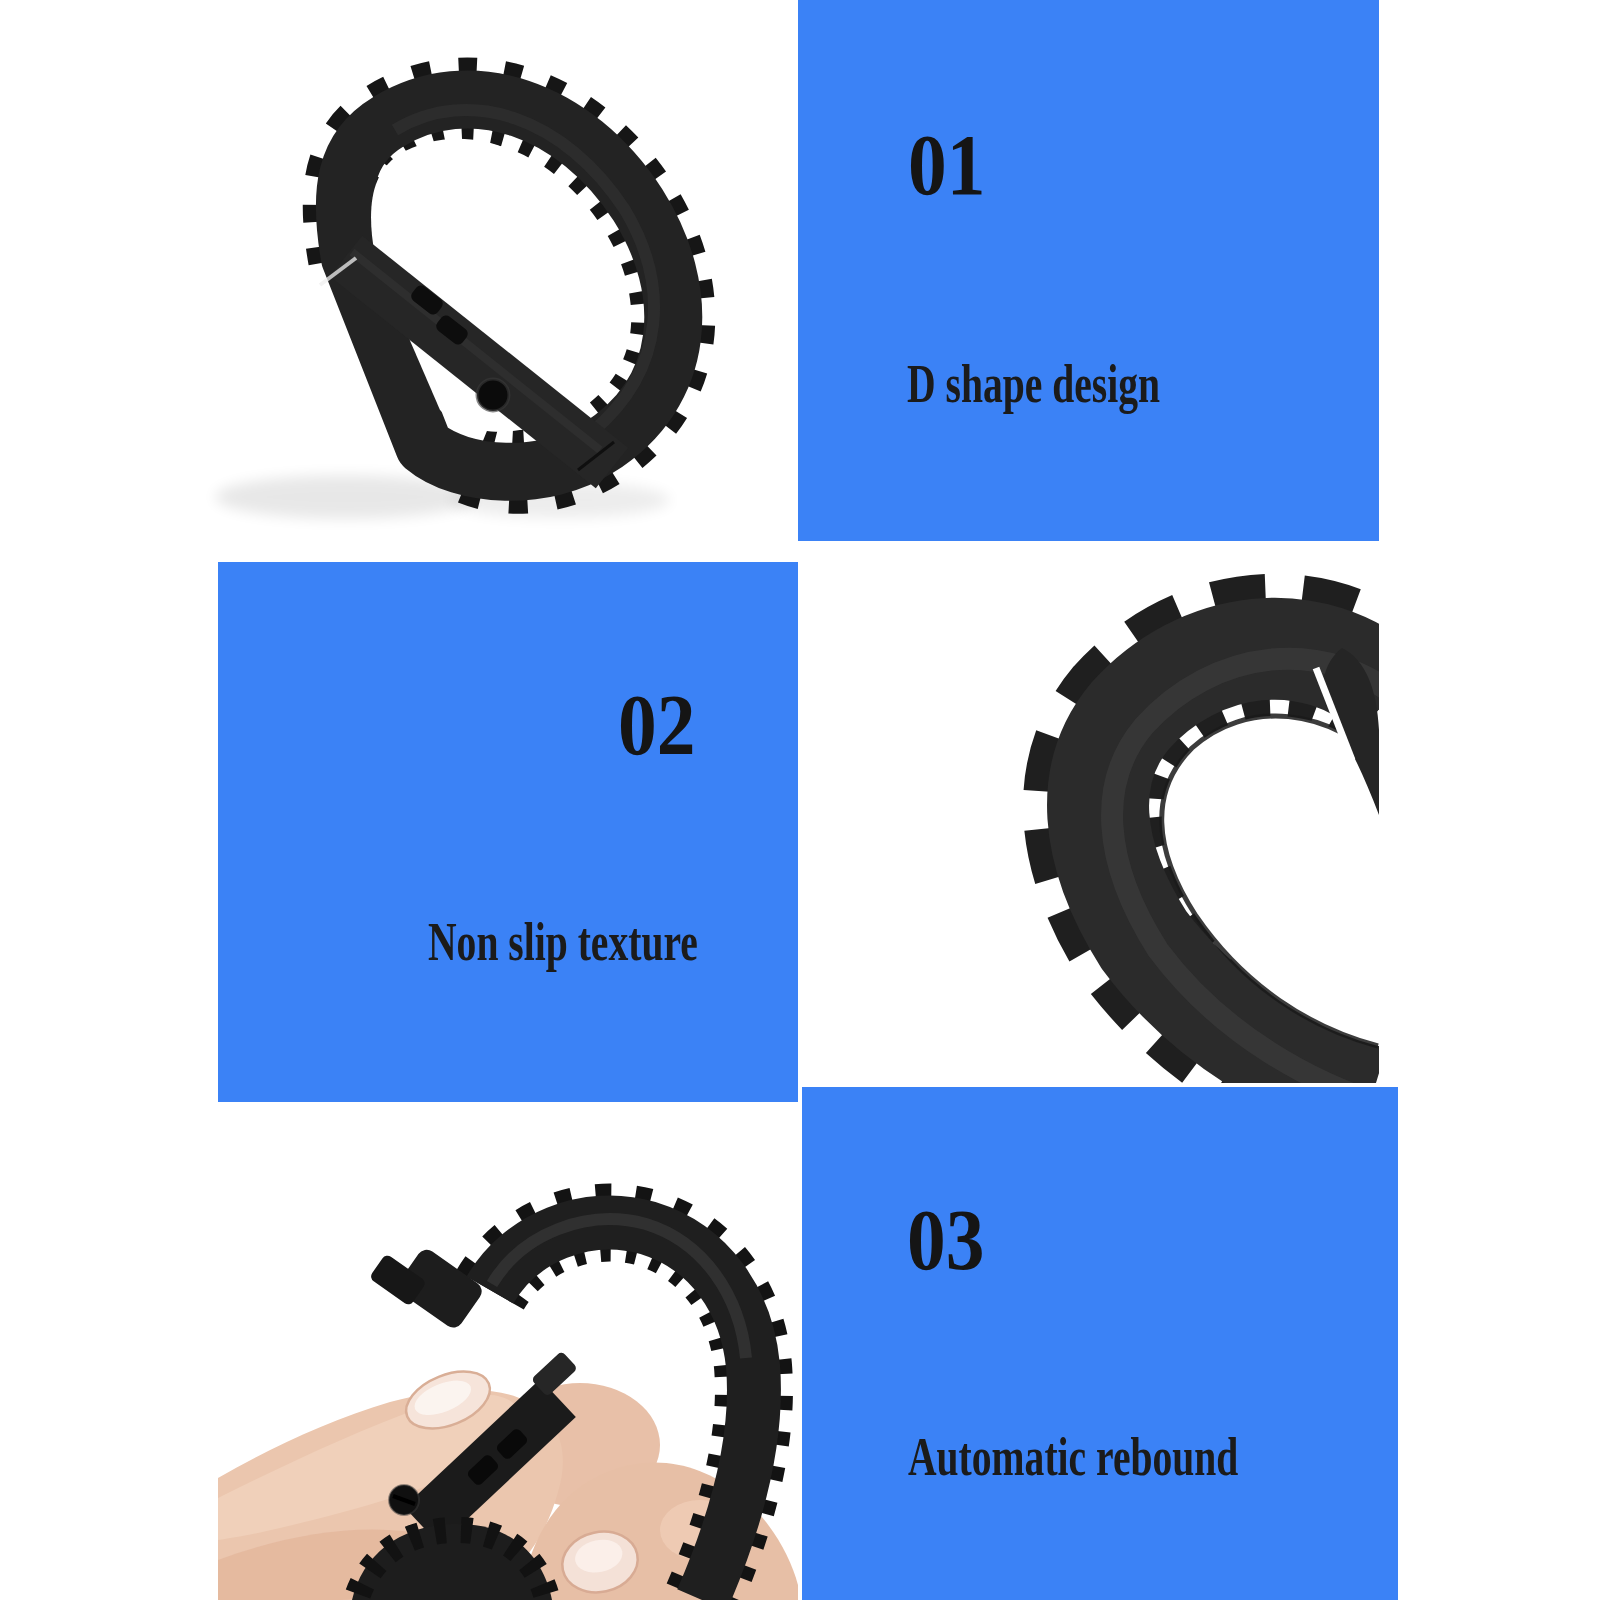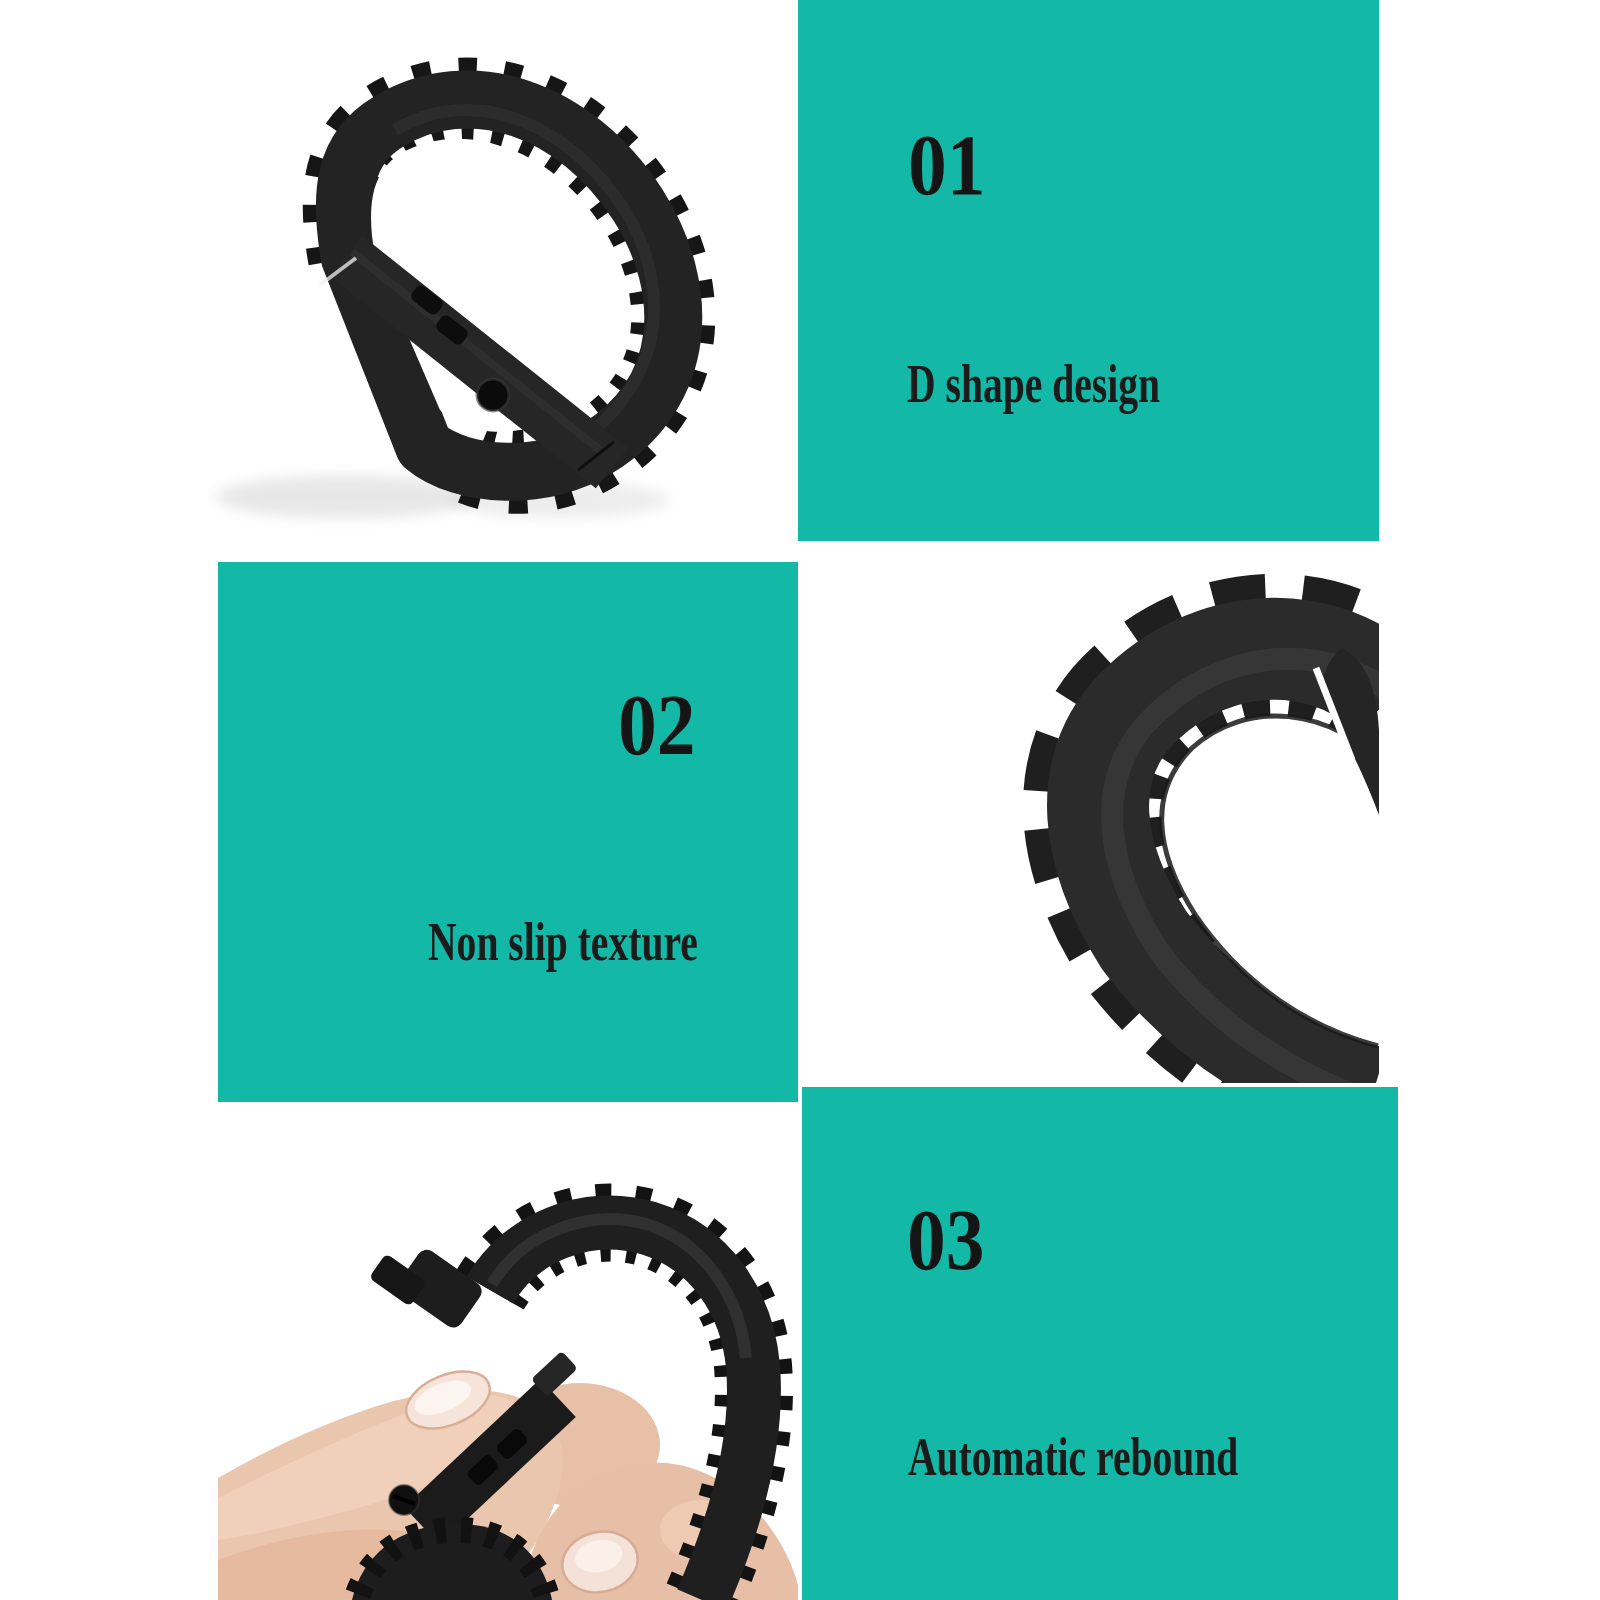--- a/index.html
+++ b/index.html
@@ -1,19 +1,19 @@
 <!DOCTYPE html>
 <html><head>
 <meta charset="utf-8">
 <style>
   html,body{margin:0;padding:0;background:#ffffff;}
   .canvas{position:relative;width:1600px;height:1600px;background:#ffffff;overflow:hidden;
           font-family:"Liberation Serif", serif;}
   .photo-layer{position:absolute;left:0;top:0;width:1600px;height:1600px;}
-  .panel{position:absolute;background:#14b8a6;}
+  .panel{position:absolute;background:#3b82f6;}
   .panel-1{left:798px;top:0;width:581px;height:541px;}
   .panel-2{left:218px;top:562px;width:580px;height:540px;}
   .panel-3{left:802px;top:1087px;width:578px;height:638px;padding-left:18px;}
   .feature-number{position:absolute;font-weight:700;font-size:86px;line-height:1;color:#151515;
                   transform:scaleX(.9);transform-origin:0 0;white-space:nowrap;}
   .feature-caption{position:absolute;font-weight:700;font-size:55px;line-height:1.1;color:#1b1b1b;
                   transform:scaleX(.72);transform-origin:0 0;white-space:nowrap;}
   .panel-1 .feature-number{left:110px;top:122px;}
   .panel-1 .feature-caption{left:109px;top:354px;}
   .panel-2 .feature-number{left:400px;top:120px;}

